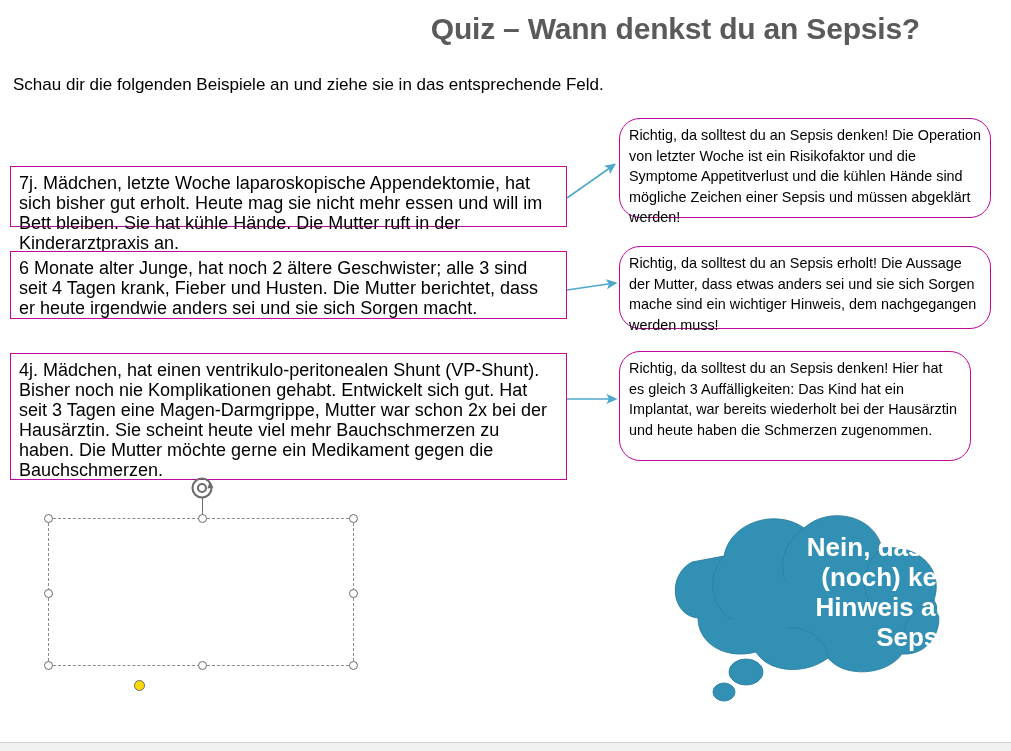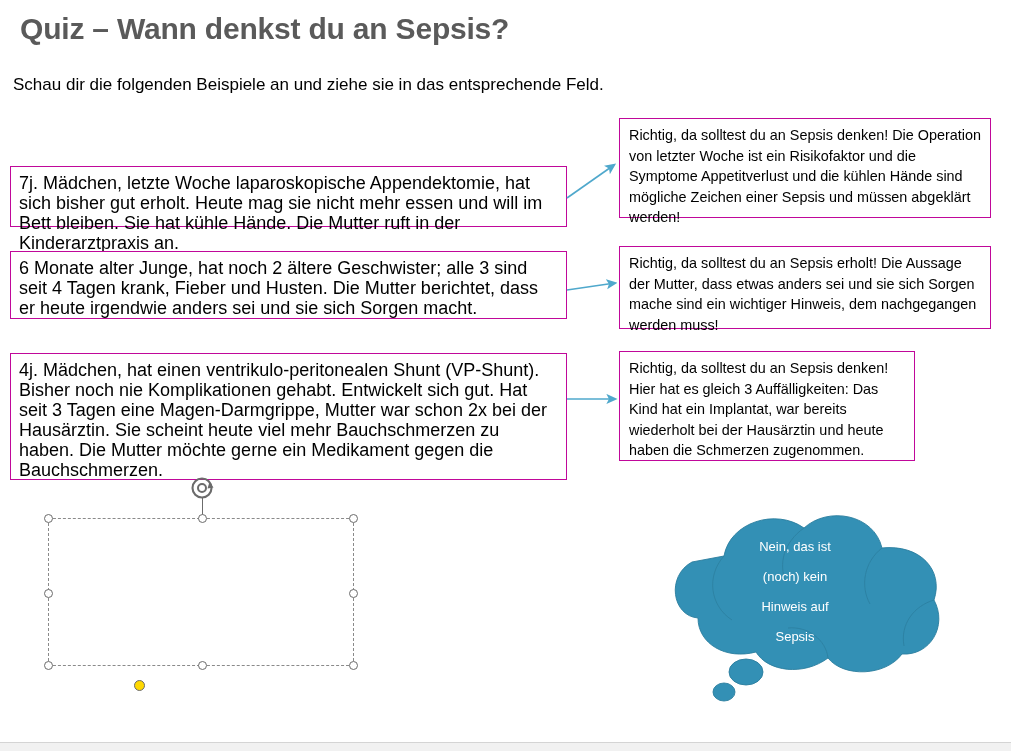--- a/index.html
+++ b/index.html
@@ -38,20 +38,21 @@
   #title {
     position: absolute;
     left: 20px;
     top: 12px;
     width: 900px;
     font-size: 30px;
     font-weight: bold;
     color: #5a5a5a;
     letter-spacing: -0.2px;
     white-space: nowrap;
+    text-align: right;
   }
 
   
   #intro {
     position: absolute;
     left: 13px;
     top: 70px;
     width: 660px;
     font-size: 17px;
     line-height: 29px;
@@ -68,29 +69,30 @@
   }
   .case-box {
     font-size: 18px;
     line-height: 20px;
     padding: 6px 8px 13px 8px;
   }
   .answer-box {
     font-size: 14.4px;
     line-height: 20.5px;
     padding: 6px 9px 5px 9px;
+    border-radius: 21px;
   }
 
   #case1 { left: 10px;  top: 166px; width: 557px; height: 61px; }
   #case2 { left: 10px;  top: 251px; width: 557px; height: 68px; }
   #case3 { left: 10px;  top: 353px; width: 557px; height: 127px; }
 
   #ans1  { left: 619px; top: 118px; width: 372px; height: 100px; }
   #ans2  { left: 619px; top: 246px; width: 372px; height: 83px; }
-  #ans3  { left: 619px; top: 351px; width: 296px; height: 110px; }
+  #ans3  { left: 619px; top: 351px; width: 352px; height: 110px; }
 
   
   .arrow-svg {
     position: absolute;
     overflow: visible;
     pointer-events: none;
   }
   #arrow1 { left: 566px; top: 150px; width: 56px; height: 60px; }
   #arrow2 { left: 566px; top: 270px; width: 56px; height: 40px; }
   #arrow3 { left: 566px; top: 385px; width: 56px; height: 36px; }
@@ -98,26 +100,27 @@
   
   .cloud-wrap { position: absolute; }
   #cloud-left  { left: 44px;  top: 508px; width: 320px; height: 190px; }
   #cloud-right { left: 628px; top: 506px; width: 330px; height: 200px; }
 
   .cloud-svg { position: absolute; left: 0; top: 0; }
 
   .cloud-text {
     position: absolute;
     width: 100%;
-    text-align: center;
+    text-align: right;
     color: #ffffff;
-    font-size: 13px;
+    font-size: 26px;
     line-height: 30px;
     white-space: pre-line;
     pointer-events: none;
+    font-weight: bold;
   }
   #cloud-left .cloud-text  { top: 55px; left: 2px; }
   #cloud-right .cloud-text { top: 26px; left: 2px; }
 
   
   .caret {
     display: inline-block;
     width: 1px;
     height: 20px;
     background: #d04a3a;

